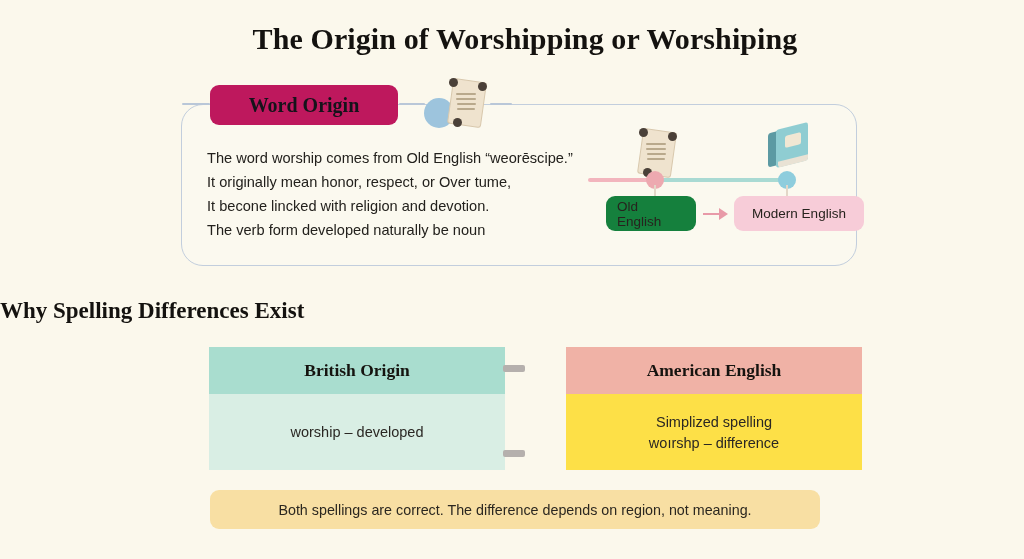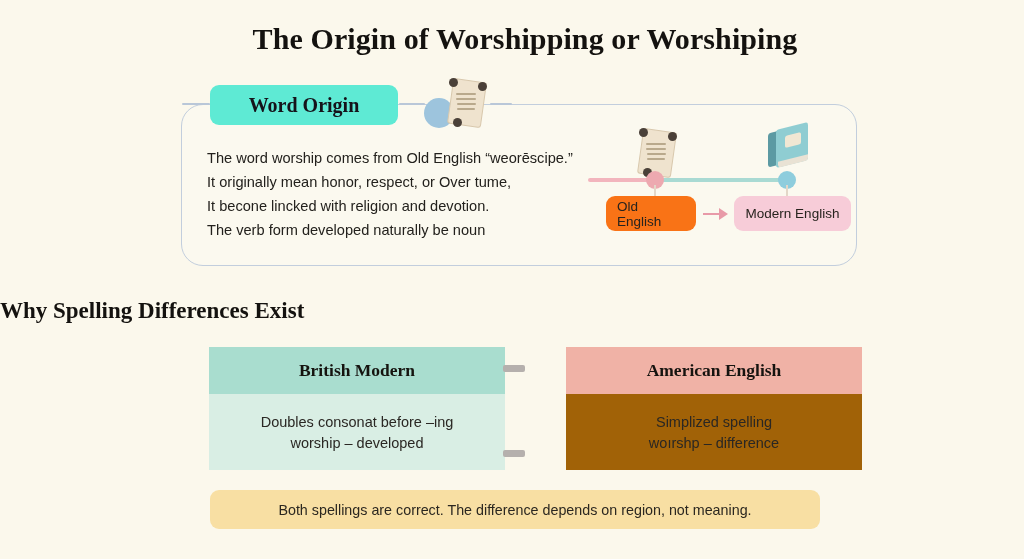--- a/index.html
+++ b/index.html
@@ -52,21 +52,21 @@
   .badge-dash.left  { left: 182px; width: 28px; }
   .badge-dash.right { left: 399px; width: 26px; }
   .badge-dash.right2{ left: 490px; width: 22px; }
 
   .origin-badge {
     position: absolute;
     left: 210px;
     top: 85px;
     width: 188px;
     height: 40px;
-    background: #5eead4;
+    background: #be185d;
     border-radius: 9px;
     display: flex;
     align-items: center;
     justify-content: center;
     font-family: "Liberation Serif", serif;
     font-weight: bold;
     font-size: 20px;
     color: #15131a;
     text-align: right;
   }
@@ -121,22 +121,22 @@
     position: absolute; top: 55px; width: 2px; height: 14px; background: #e3d7c8;
   }
   .tl-stem.a { left: 66px; }
   .tl-stem.b { left: 198px; }
 
   .tl-chip {
     position: absolute; top: 66px; height: 35px; border-radius: 9px;
     display: flex; align-items: center; justify-content: center;
     font-size: 13.5px; color: #27231e; padding: 0 11px; box-sizing: border-box;
   }
-  .tl-chip.old { left: 18px;  width: 90px;  background: #f97316; }
-  .tl-chip.mod { left: 146px; width: 117px; background: #f7ccd8; }
+  .tl-chip.old { left: 18px;  width: 90px;  background: #15803d; }
+  .tl-chip.mod { left: 146px; width: 130px; background: #f7ccd8; }
 
   .tl-arrow { position: absolute; left: 115px; top: 78px; width: 26px; height: 12px; }
   .tl-arrow .shaft { position: absolute; left: 0; top: 5px; width: 18px; height: 2.4px; background: #e89aa8; }
   .tl-arrow .head {
     position: absolute; left: 16px; top: 0px; width: 0; height: 0;
     border-left: 9px solid #e89aa8;
     border-top: 6px solid transparent;
     border-bottom: 6px solid transparent;
   }
 
@@ -185,21 +185,21 @@
   }
   .cmp-col.left  .cmp-head { background: #a9ddcf; }
   .cmp-col.right .cmp-head { background: #f0b2a6; }
 
   .cmp-body {
     height: 76px; display: flex; flex-direction: column;
     align-items: center; justify-content: center; gap: 5px;
     font-size: 14.5px; color: #2a2723; text-align: center;
   }
   .cmp-col.left  .cmp-body { background: #d9eee4; }
-  .cmp-col.right .cmp-body { background: #a16207; }
+  .cmp-col.right .cmp-body { background: #fde047; }
 
   .cmp-tab {
     position: absolute; width: 22px; height: 7px; border-radius: 2px;
     background: #b5b0ad;
   }
   .cmp-tab.top    { left: 294px; top: 18px; }
   .cmp-tab.bottom { left: 294px; top: 103px; }
 
   
   .note {
@@ -282,23 +282,22 @@
   <div class="tl-chip mod">
     <span>Modern English</span>
   </div>
 </div>
 
 <div class="section-title">Why Spelling Differences Exist</div>
 
 <div class="cmp">
 
   <div class="cmp-col left">
-    <div class="cmp-head">British Modern</div>
+    <div class="cmp-head">British Origin</div>
     <div class="cmp-body">
-      <div>Doubles consonat before –ing</div>
       <div>worship – developed</div>
     </div>
   </div>
 
   <div class="cmp-col right">
     <div class="cmp-head">American English</div>
     <div class="cmp-body">
       <div>Simplized spelling</div>
       <div>woırshp – difference</div>
     </div>

